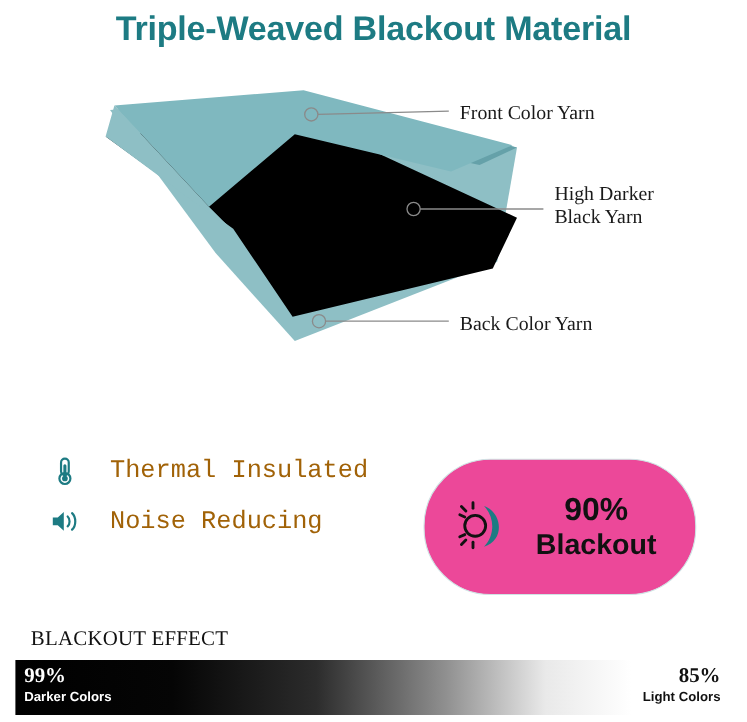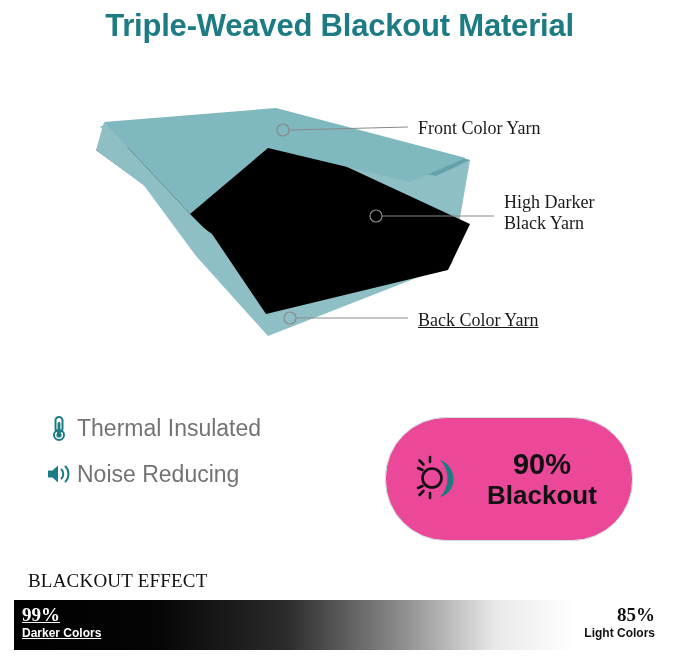--- a/index.html
+++ b/index.html
@@ -29,35 +29,35 @@
     font-weight: bold;
     color: #1d7b83;
     letter-spacing: -0.2px;
     white-space: nowrap;
   }
 
   
   #diagram {
     position: absolute;
     left: 0;
-    top: 64px;
+    top: 38px;
     width: 679px;
     height: 340px;
   }
   .callout-label {
     position: absolute;
     font-family: "Liberation Serif", serif;
     font-size: 18px;
     color: #1a1a1a;
     line-height: 21px;
     white-space: pre-line;
   }
   #label-front { left: 418px; top: 54px; }
   #label-high  { left: 504px; top: 128px; }
-  #label-back  { left: 418px; top: 246px; text-decoration: underline; }
+  #label-back  { left: 418px; top: 246px; }
 
   
   #features {
     position: absolute;
     left: 42px;
     top: 405px;
     width: 330px;
   }
   .feature-row {
     display: flex;
@@ -66,24 +66,24 @@
   }
   .feature-icon {
     width: 34px;
     height: 34px;
     display: flex;
     align-items: center;
     justify-content: center;
     flex: 0 0 34px;
   }
   .feature-label {
-    margin-left: 1px;
+    margin-left: 24px;
     font-size: 23px;
-    color: #737373;
-    font-family: Liberation Sans, sans-serif;
+    color: #a16207;
+    font-family: Liberation Mono, monospace;
     white-space: nowrap;
   }
 
   
   #badge {
     position: absolute;
     left: 385px;
     top: 417px;
     width: 246px;
     height: 122px;
@@ -134,21 +134,20 @@
     width: 651px;
     height: 50px;
     background: linear-gradient(to right, #000000 0%, #050505 22%, #2c2c2c 42%, #8f8f8f 60%, #e9e9e9 74%, #ffffff 86%, #ffffff 100%);
   }
   #bar-left {
     position: absolute;
     left: 22px;
     top: 604px;
     color: #ffffff;
     text-align: left;
-    text-decoration: underline;
   }
   #bar-right {
     position: absolute;
     right: 24px;
     top: 604px;
     color: #111111;
     text-align: right;
   }
   .bar-pct {
     font-family: "Liberation Serif", serif;

